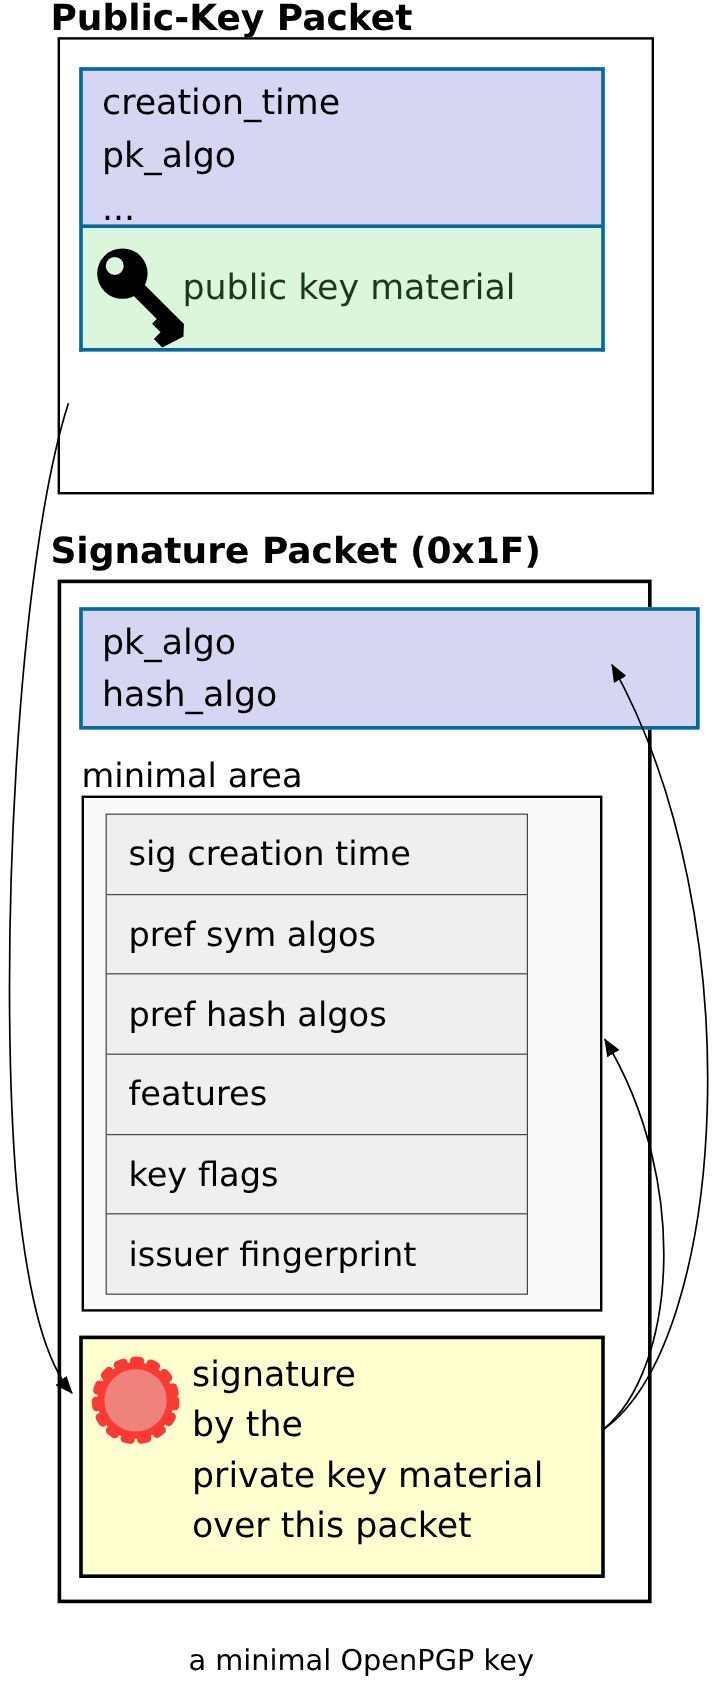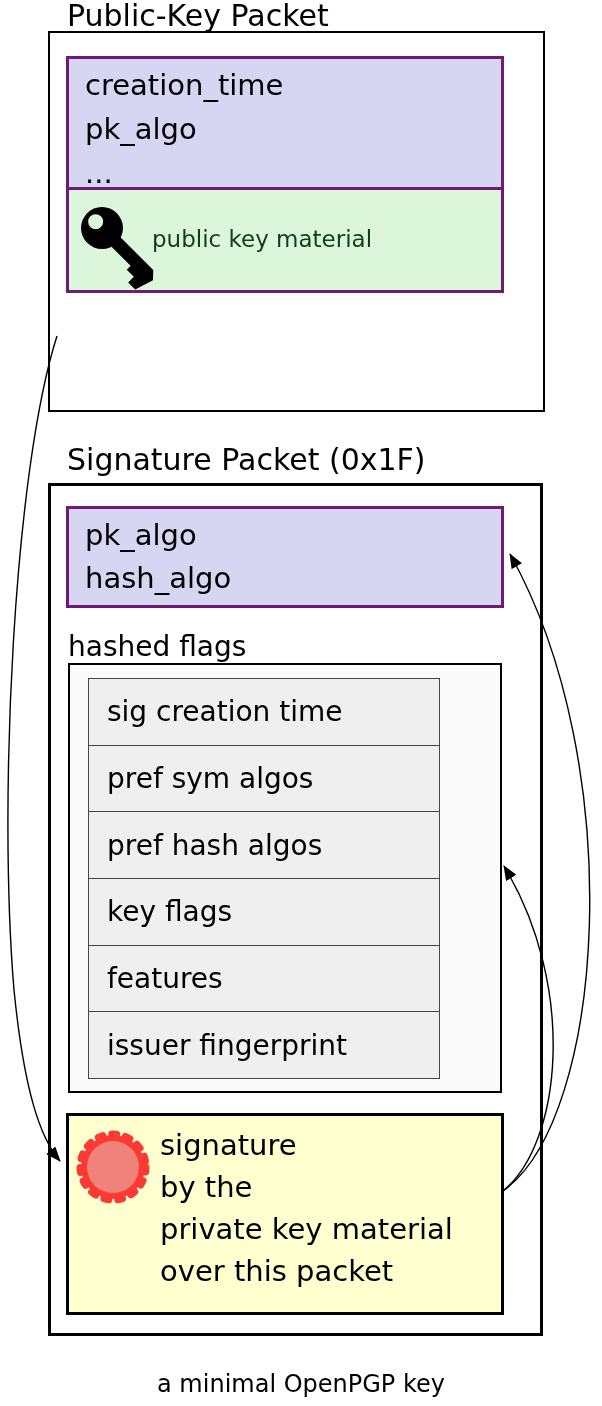--- a/index.html
+++ b/index.html
@@ -1,36 +1,36 @@
 <!DOCTYPE html>
 <html><head>
 <meta charset="utf-8">
 <style>
   html,body{margin:0;padding:0;background:#ffffff;}
   #stage{
     position:relative;width:602px;height:1406px;background:#ffffff;overflow:hidden;
     font-family:"DejaVu Sans","Liberation Sans",sans-serif;color:#000;
   }
   .title{
-    position:absolute;left:67px;font-size:30px;font-weight:normal;line-height:32px;
+    position:absolute;left:42px;font-size:30px;font-weight:bold;line-height:32px;
     letter-spacing:0px;white-space:nowrap;
   }
   .outer-box{position:absolute;background:#ffffff;border:2px solid #000;box-sizing:border-box;}
   #pkp-outer{left:48px;top:31px;width:497px;height:381px;}
   #sig-outer{left:48px;top:483px;width:495px;height:853px;border-width:3px;}
   .field-box{
-    position:absolute;box-sizing:border-box;border:3px solid #701a75;
+    position:absolute;box-sizing:border-box;border:3px solid #0369a1;
     font-size:29px;line-height:44px;padding:4px 0 0 16px;white-space:pre-line;
   }
   #pk-header-box{left:66px;top:56px;width:438px;height:134px;background:#d6d6f2;}
   #pk-material-box{left:66px;top:190px;width:438px;height:103px;background:#dcf6dc;border-top:none;}
   #pk-material-label{
-    position:absolute;left:152px;top:221px;font-size:23px;line-height:36px;color:#163c16;white-space:nowrap;
+    position:absolute;left:152px;top:221px;font-size:29px;line-height:36px;color:#163c16;white-space:nowrap;
   }
-  #sig-header-box{left:66px;top:506px;width:438px;height:102px;background:#d6d6f2;line-height:43px;padding-top:5px;}
+  #sig-header-box{left:66px;top:506px;width:517px;height:102px;background:#d6d6f2;line-height:43px;padding-top:5px;}
   #hashed-area-label{position:absolute;left:68px;top:631px;font-size:28px;line-height:32px;}
   #hashed-area-box{
     position:absolute;left:68px;top:663px;width:434px;height:430px;box-sizing:border-box;
     background:#fafafa;border:2px solid #000;
   }
   #subpacket-table{
     position:absolute;left:88px;top:678px;width:352px;height:401px;box-sizing:border-box;
     border:1px solid #444;background:#efefef;display:flex;flex-direction:column;justify-content:space-between;
   }
   .subpacket-row{
@@ -73,39 +73,39 @@
 
   <div id="pk-material-label">public key material</div>
 
   <div class="title" style="top:444px;text-align:center;">Signature Packet (0x1F)</div>
 
   <div id="sig-outer" class="outer-box"></div>
 
   <div id="sig-header-box" class="field-box"><span>pk_algo</span>
 <span>hash_algo</span></div>
 
-  <div id="hashed-area-label">hashed flags</div>
+  <div id="hashed-area-label">minimal area</div>
 
   <div id="hashed-area-box"></div>
 
   <div id="subpacket-table">
     <div class="subpacket-row">
         <span>sig creation time</span>
       </div>
     <div class="subpacket-row">
         <span>pref sym algos</span>
       </div>
     <div class="subpacket-row">
         <span>pref hash algos</span>
       </div>
     <div class="subpacket-row">
-        <span>key flags</span>
+        <span>features</span>
       </div>
     <div class="subpacket-row">
-        <span>features</span>
+        <span>key flags</span>
       </div>
     <div class="subpacket-row">
         <span>issuer fingerprint</span>
       </div>
   </div>
 
   <div id="signature-box"></div>
 
   <svg class="icon-svg" style="left:72px;top:1126px;" width="82" height="82" viewBox="0 0 82 82">
     <circle cx="41" cy="41" r="33" fill="none" stroke="#fb3a33" stroke-width="7" stroke-dasharray="5 9" stroke-linecap="round"></circle>

